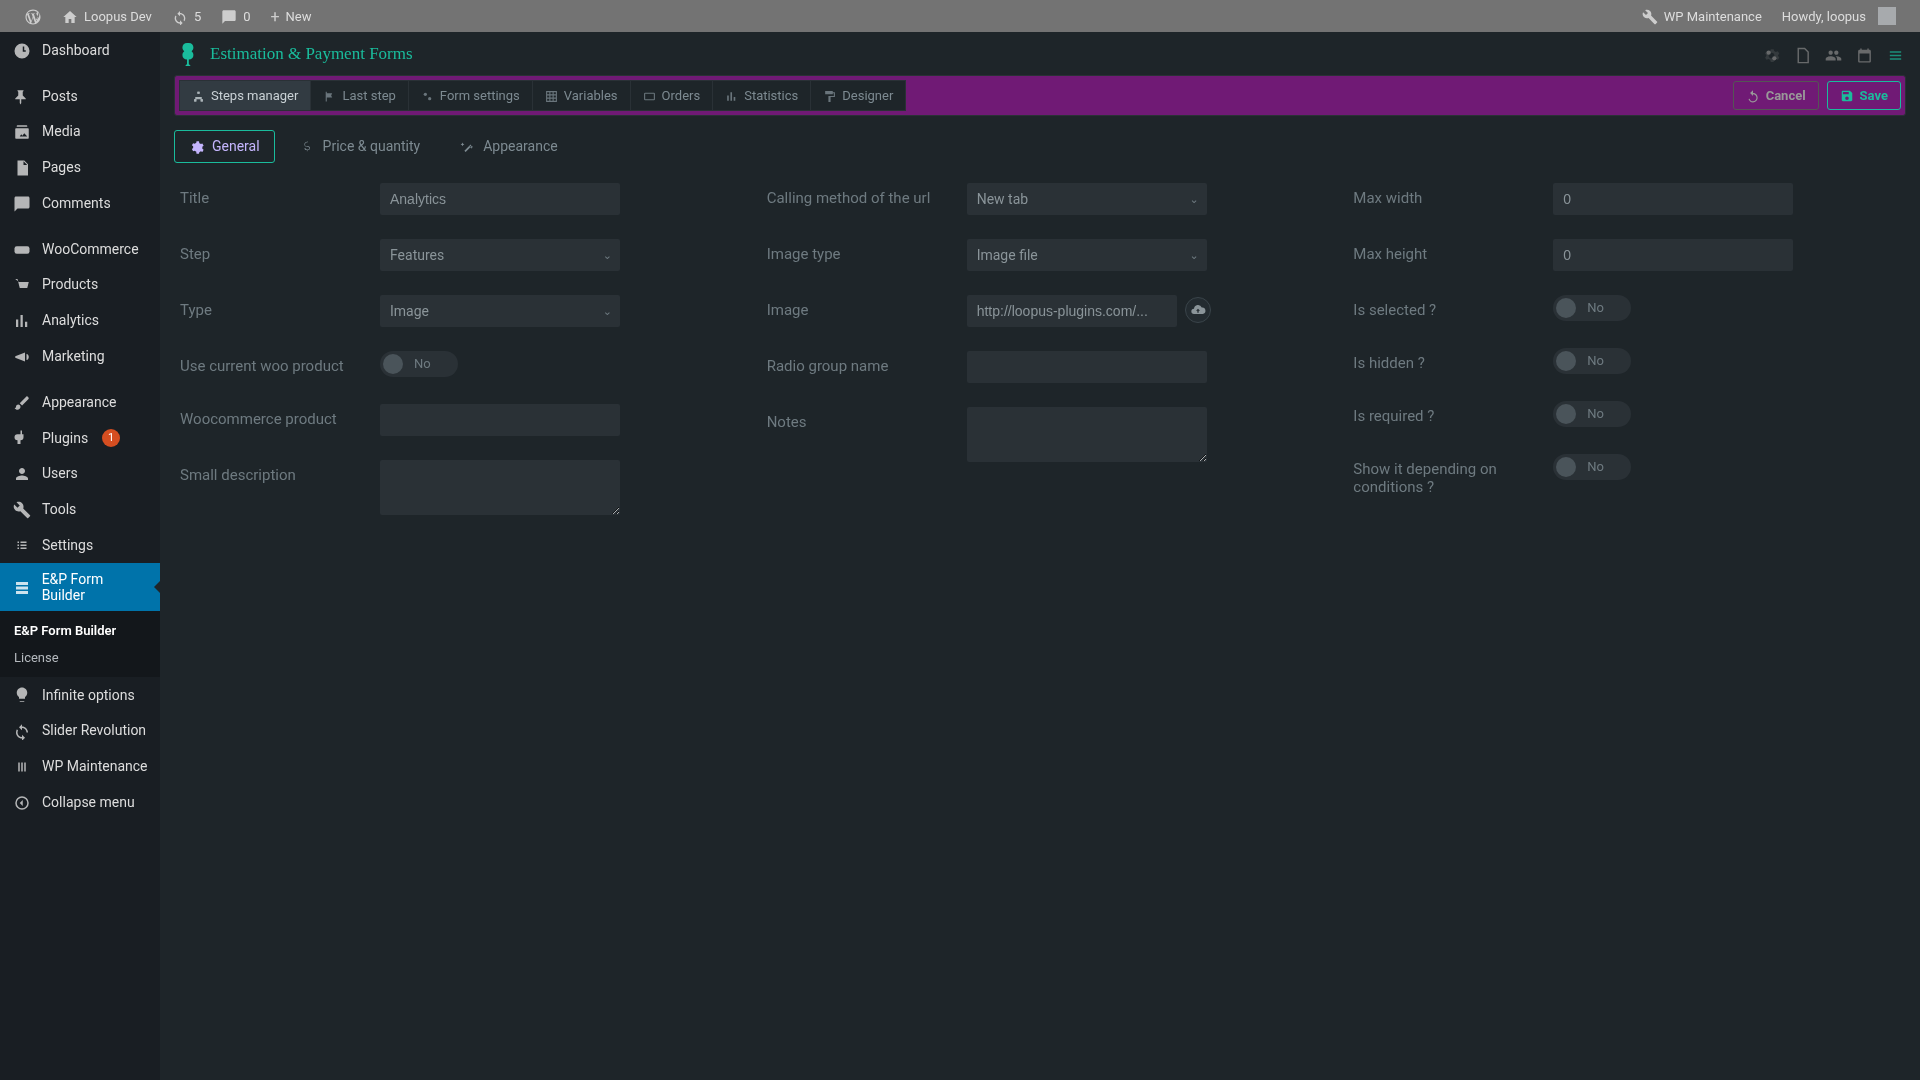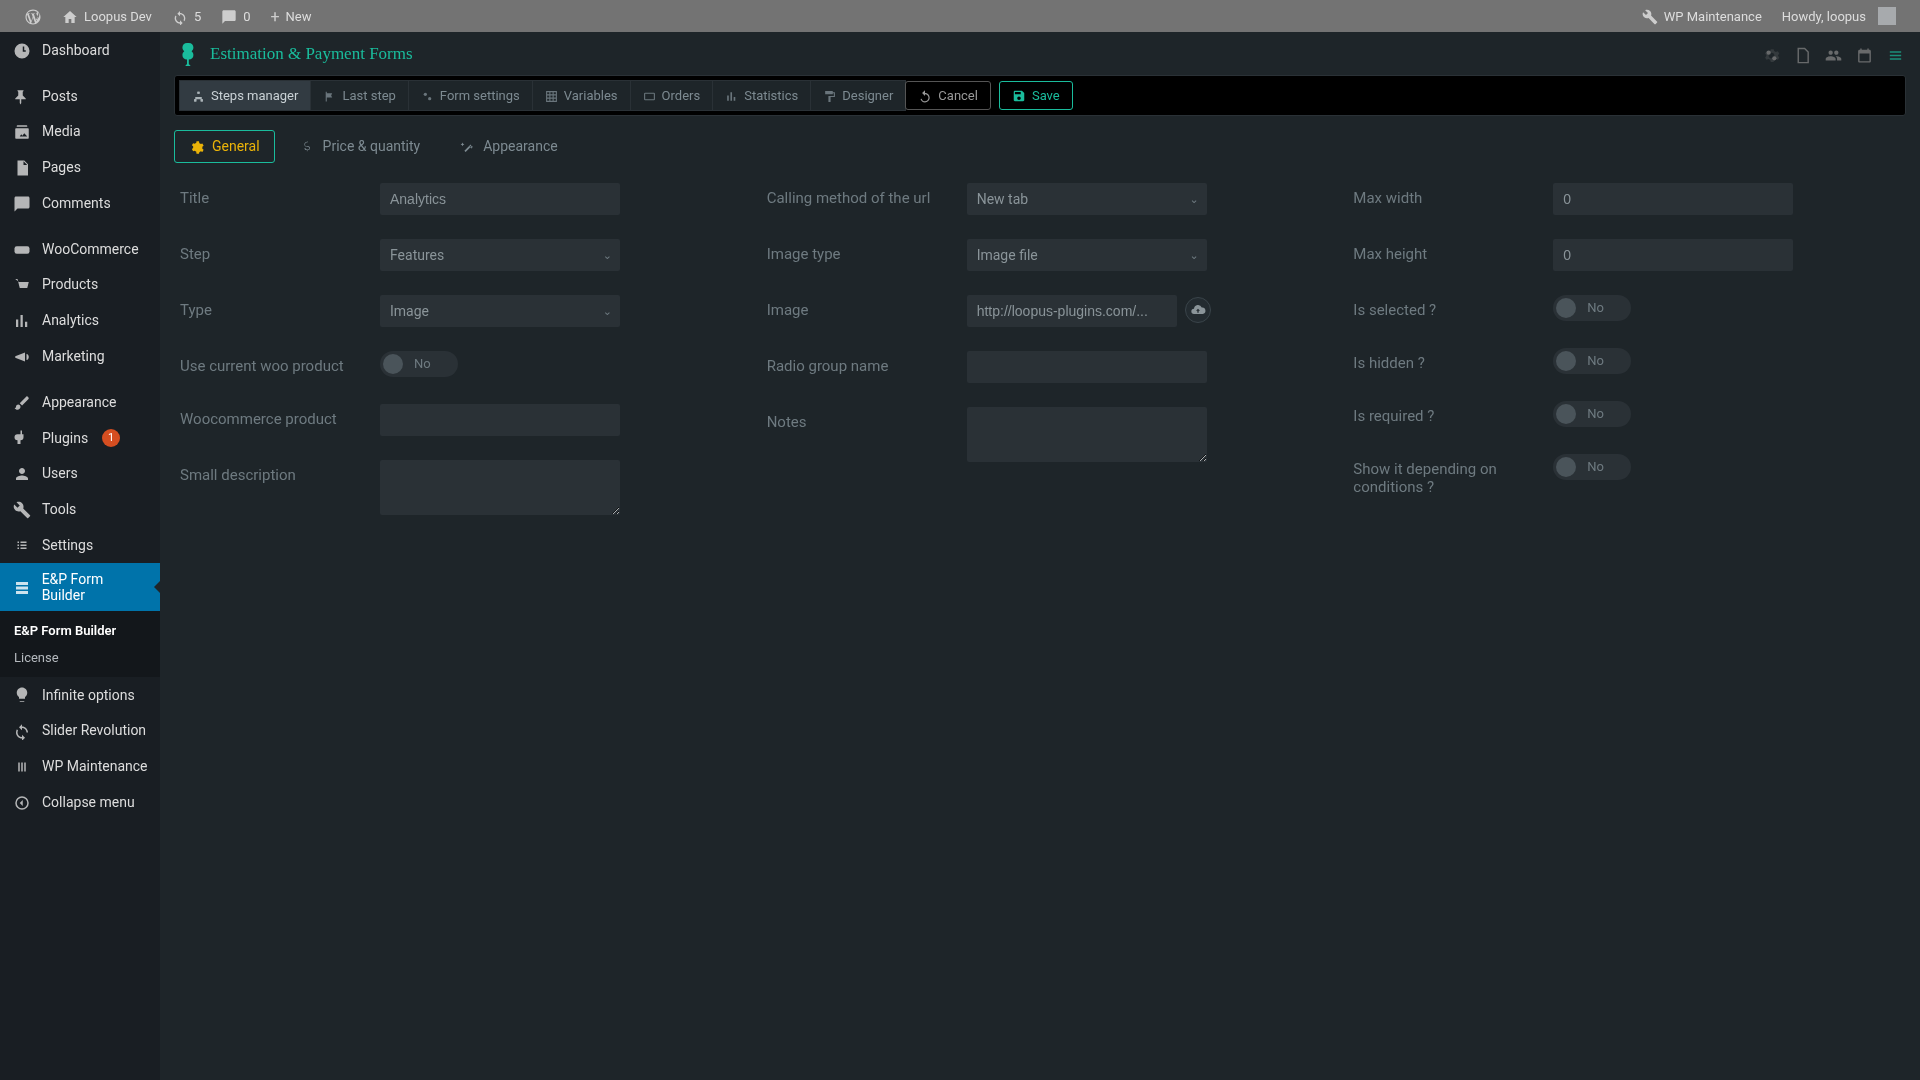--- a/index.html
+++ b/index.html
@@ -129,23 +129,23 @@
 .plugin-logo {
   width: 22px; height: 26px;
   color: #1abc9c;
 }
 .plugin-actions { display: flex; gap: 14px; align-items: center; color: #888; }
 .plugin-actions .picon { cursor: pointer; font-size: 17px; opacity: 0.7; }
 
 
 .toolbar {
   display: flex;
-  justify-content: flex-start;
-  align-items: center;
-  background: #000000;
+  justify-content: space-between;
+  align-items: center;
+  background: #701a75;
   border: 1px solid #2a3136;
   border-radius: 3px;
   padding: 4px;
 }
 .tool-tabs { display: flex; }
 .tool-tab {
   display: flex;
   align-items: center;
   gap: 6px;
   padding: 7px 12px;
@@ -161,20 +161,21 @@
 
 .tool-right { display: flex; gap: 8px; }
 .btn-cancel, .btn-save {
   display: flex;
   align-items: center;
   gap: 6px;
   padding: 6px 12px;
   border-radius: 3px;
   font-size: 13px;
   cursor: pointer;
+  font-weight: bold;
 }
 .btn-cancel { border: 1px solid #555; color: #999; background: transparent; }
 .btn-save { border: 1px solid #1abc9c; color: #1abc9c; background: transparent; }
 
 
 .inner-tabs {
   display: flex;
   gap: 10px;
   padding: 14px 0 10px 0;
 }
@@ -184,21 +185,21 @@
   gap: 8px;
   padding: 7px 14px;
   border-radius: 3px;
   border: 1px solid transparent;
   color: #7d8a91;
   font-size: 14px;
   cursor: pointer;
 }
 .inner-tab.active {
   border-color: #1abc9c;
-  color: #eab308;
+  color: #c4b5fd;
 }
 
 
 .form-area {
   display: flex;
   gap: 40px;
   padding: 10px 6px;
 }
 .form-col { flex: 1; }
 .field-row {

